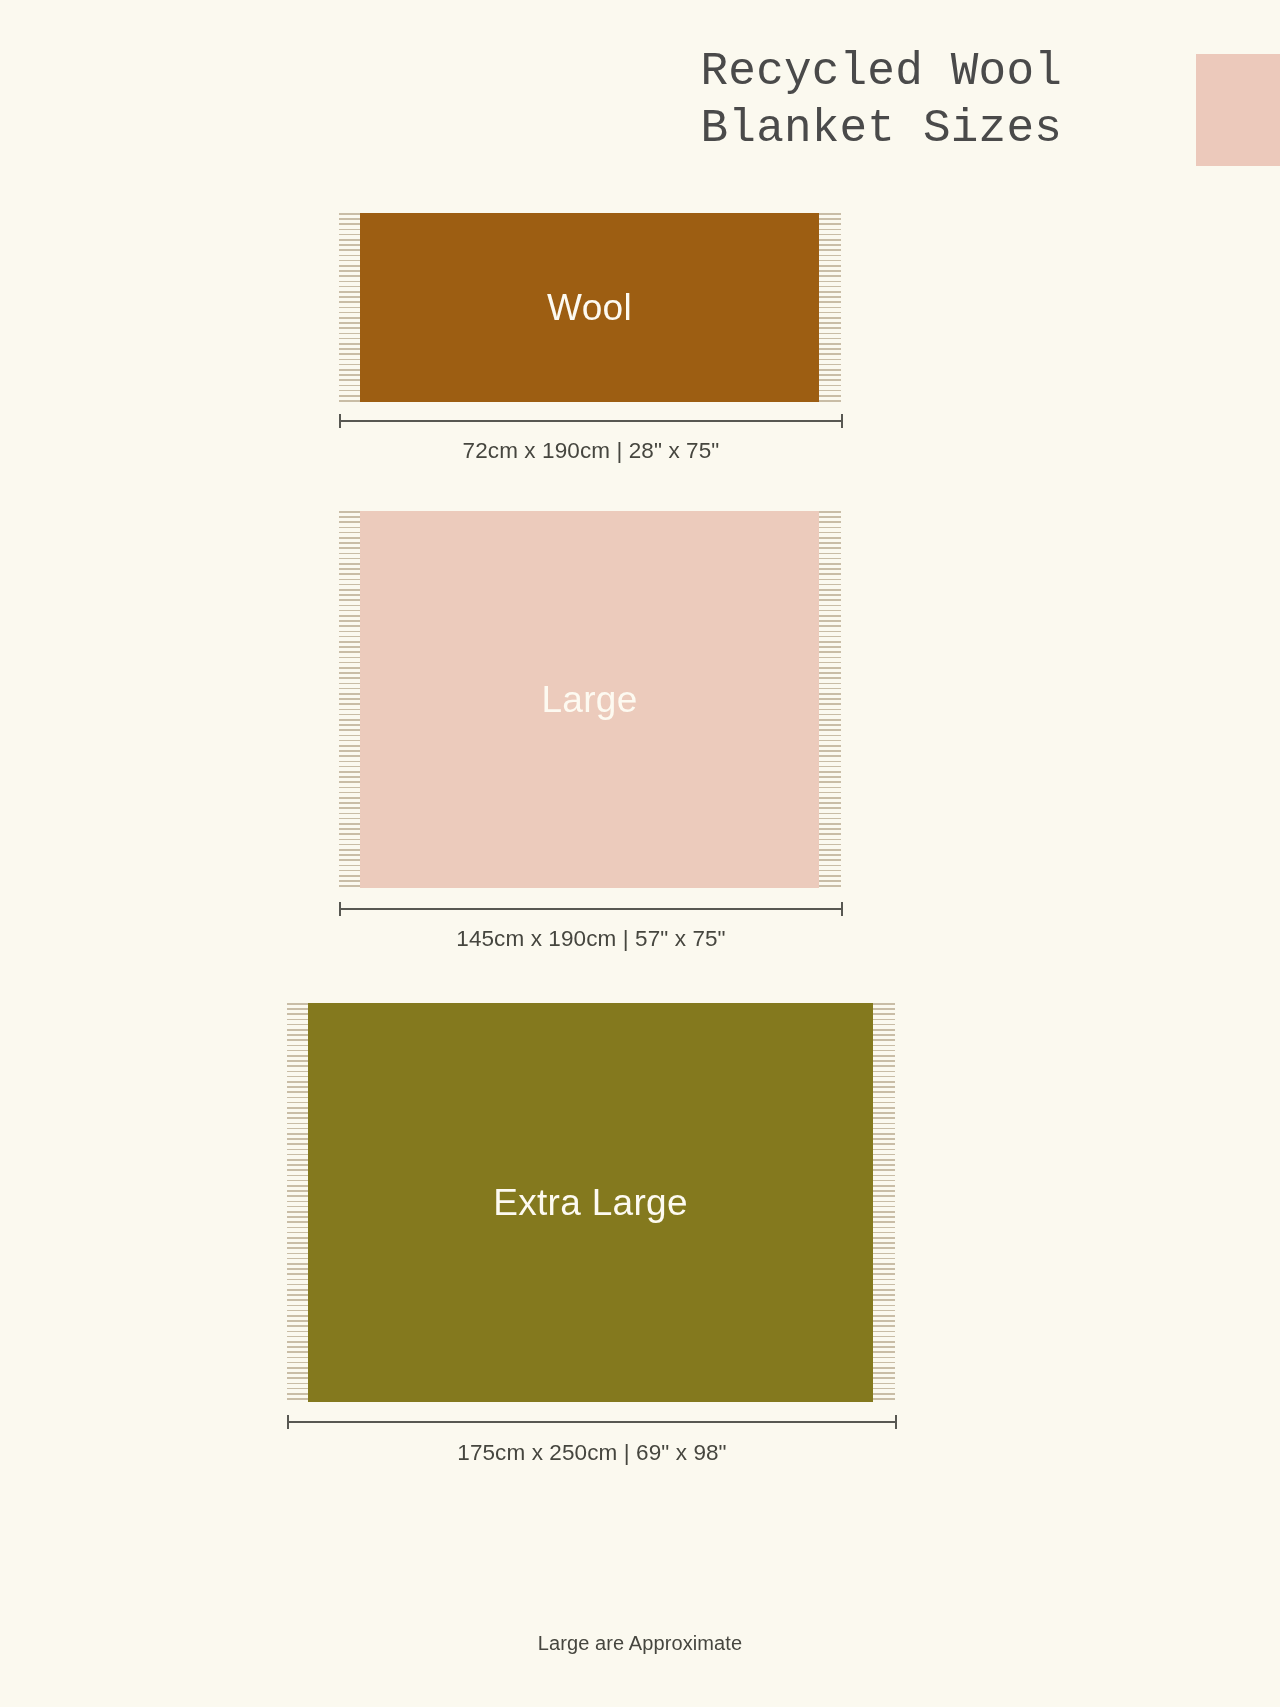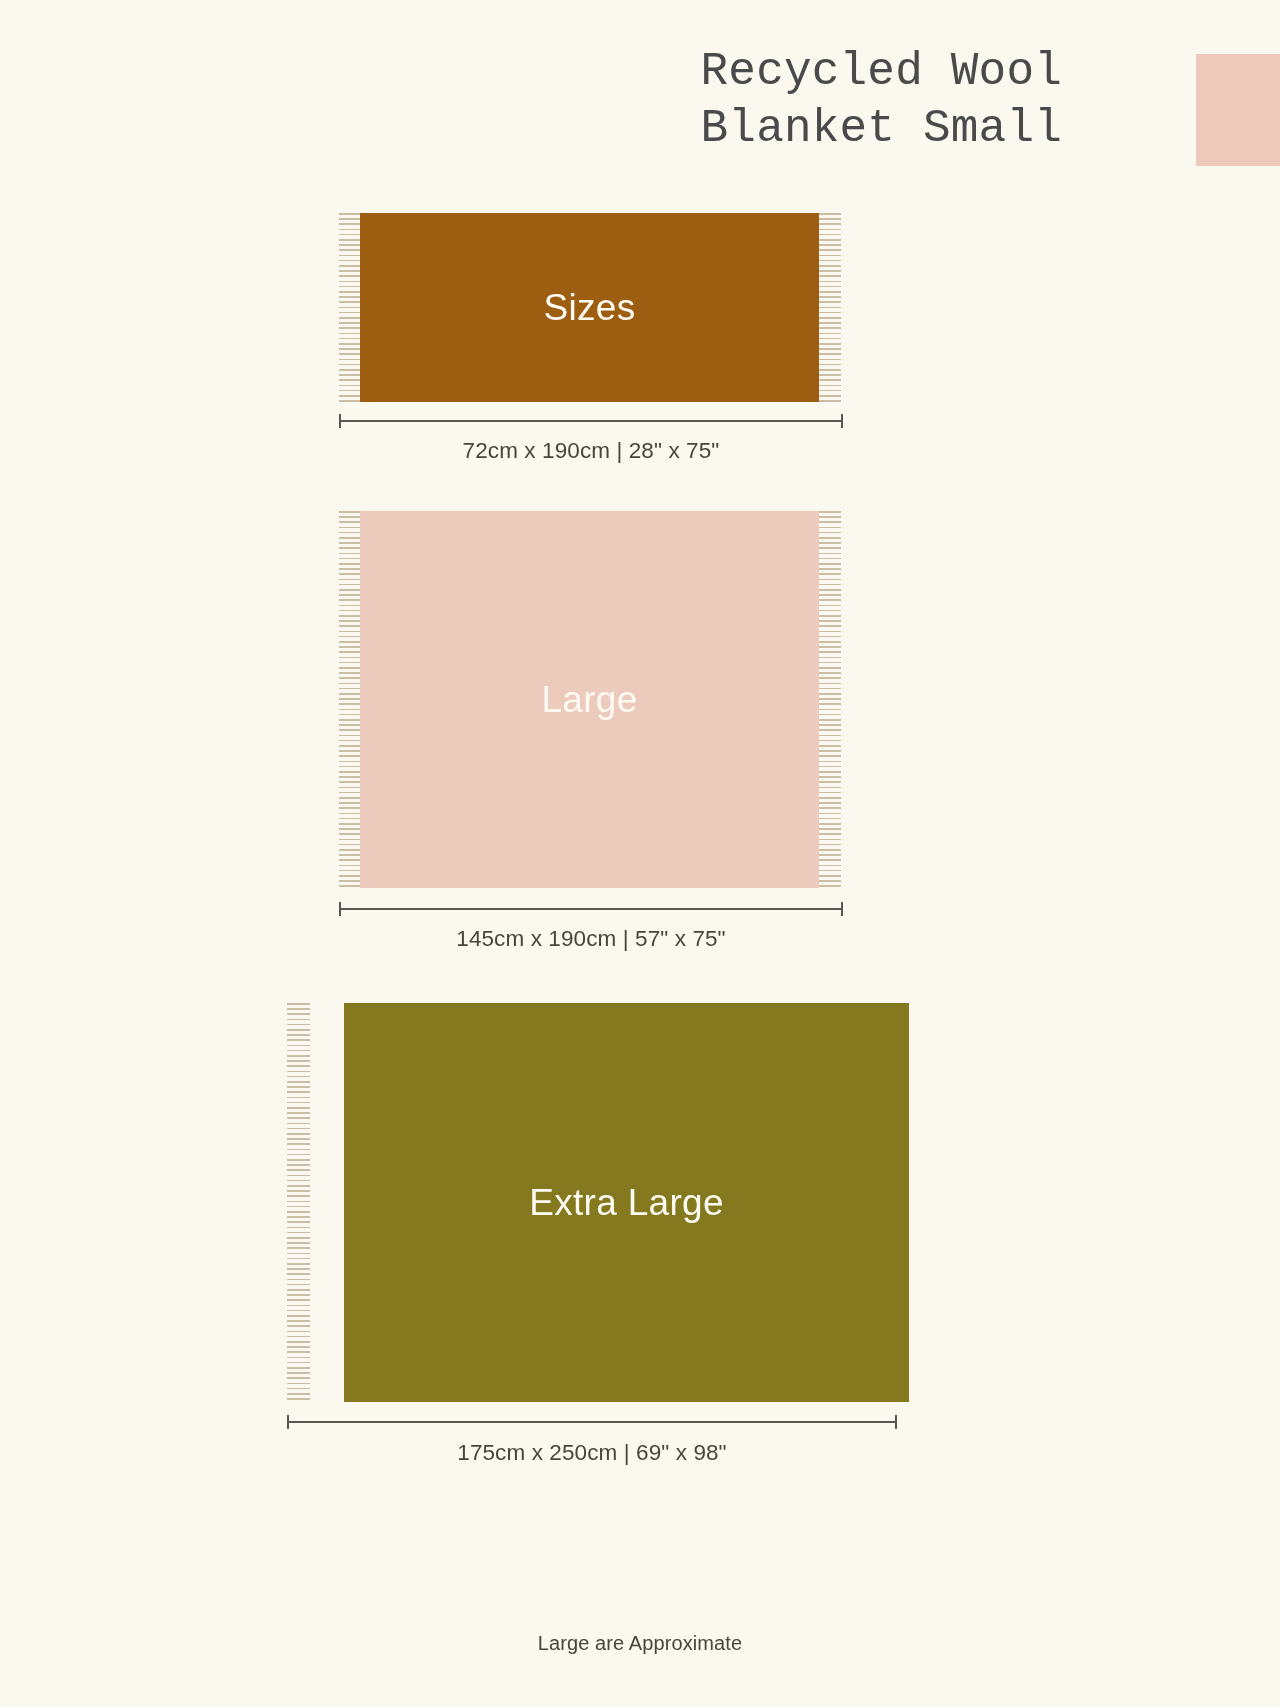--- a/index.html
+++ b/index.html
@@ -120,32 +120,32 @@
     color: #46463f;
     letter-spacing: 0.1px;
   }
 </style>
 </head>
 <body>
 
 <div class="header">
   <div class="title">
     <span class="title-line">Recycled Wool</span>
-    <span class="title-line">Blanket Small</span>
+    <span class="title-line">Blanket Sizes</span>
   </div>
   <div class="swatch"></div>
 </div>
 
 <div class="blanket-block" style="left:0; top:213px; width:1280px; height:270px;">
 
   <div class="fringe" style="left:339px; top:0; width:23px; height:189px;"></div>
   <div class="fringe" style="left:818px; top:0; width:23px; height:189px;"></div>
 
   <div class="blanket-body" style="left:360px; width:459px; height:189px; background:#9d5e12;">
-    <span class="blanket-label">Sizes</span>
+    <span class="blanket-label">Wool</span>
   </div>
 
   <div class="dimline" style="left:339px; top:201px; width:504px;">
     <div class="cap cap-left"></div>
     <div class="rule"></div>
     <div class="cap cap-right"></div>
   </div>
 
   <div class="caption" style="left:339px; top:225px; width:504px;">72cm x 190cm | 28" x 75"</div>
 </div>
@@ -166,21 +166,21 @@
   </div>
 
   <div class="caption" style="left:339px; top:415px; width:504px;">145cm x 190cm | 57" x 75"</div>
 </div>
 
 <div class="blanket-block" style="left:0; top:1003px; width:1280px; height:600px;">
 
   <div class="fringe" style="left:287px; top:0; width:23px; height:399px;"></div>
   <div class="fringe" style="left:872px; top:0; width:23px; height:399px;"></div>
 
-  <div class="blanket-body" style="left:308px; width:565px; height:399px; background:#84791e;margin-left:36px;">
+  <div class="blanket-body" style="left:308px; width:565px; height:399px; background:#84791e;">
     <span class="blanket-label">Extra Large</span>
   </div>
 
   <div class="dimline" style="left:287px; top:412px; width:610px;">
     <div class="cap cap-left"></div>
     <div class="rule"></div>
     <div class="cap cap-right"></div>
   </div>
 
   <div class="caption" style="left:287px; top:437px; width:610px;">175cm x 250cm | 69" x 98"</div>

